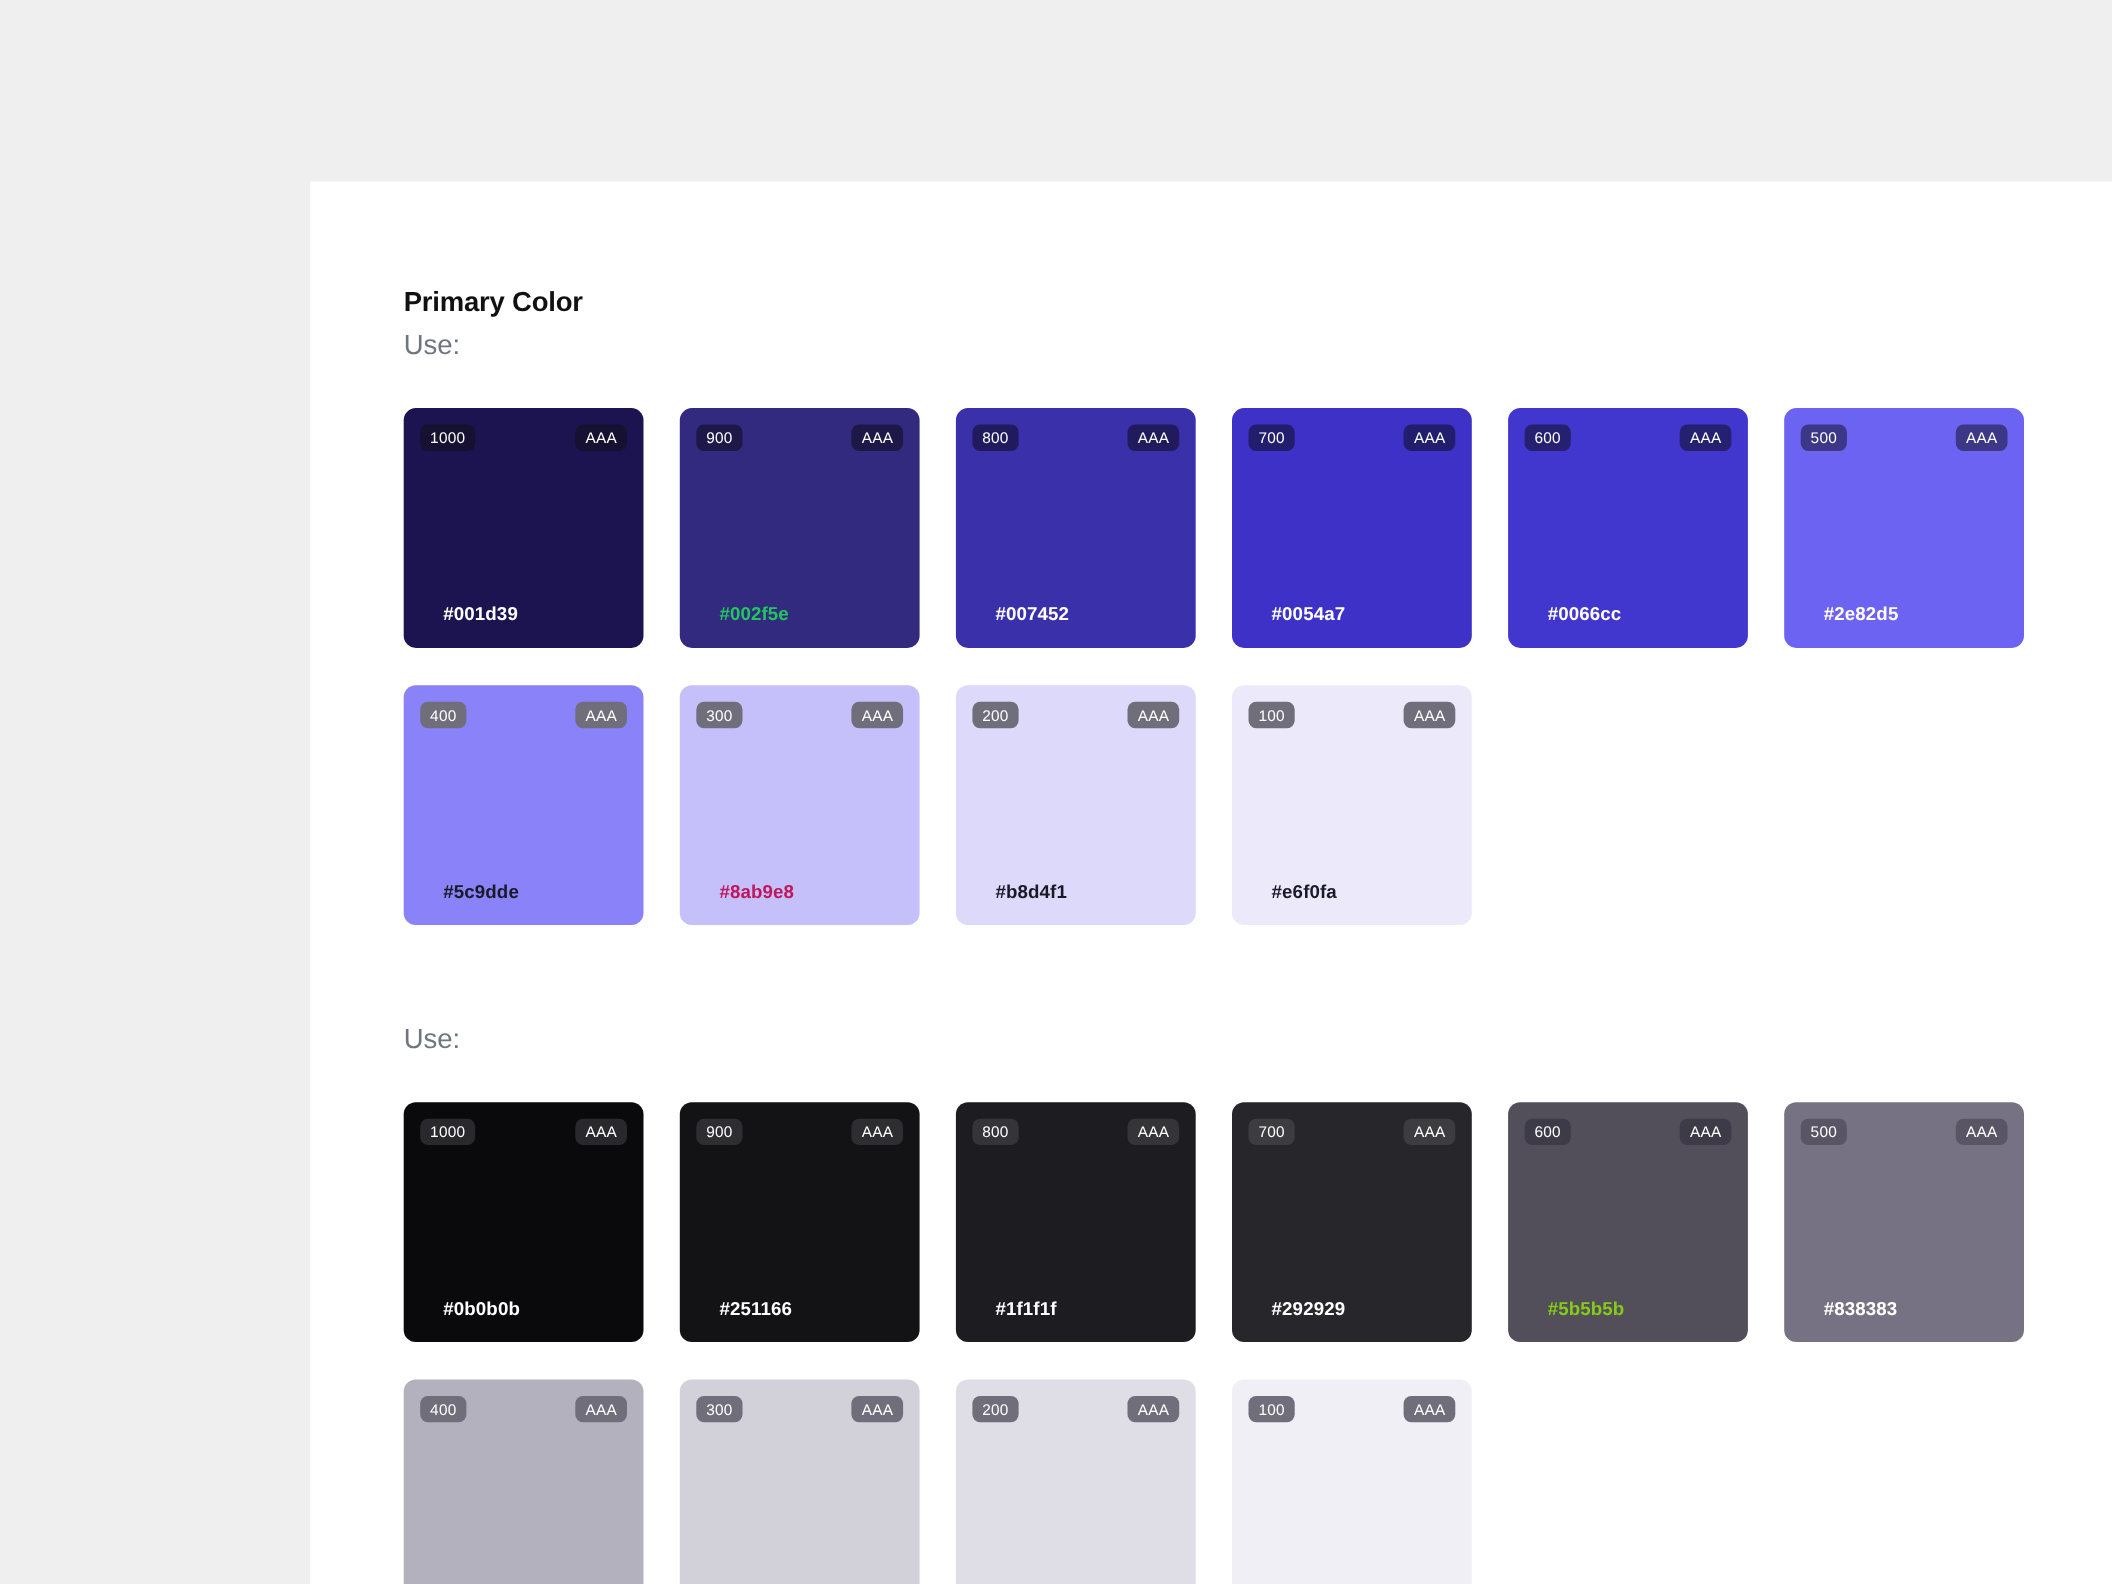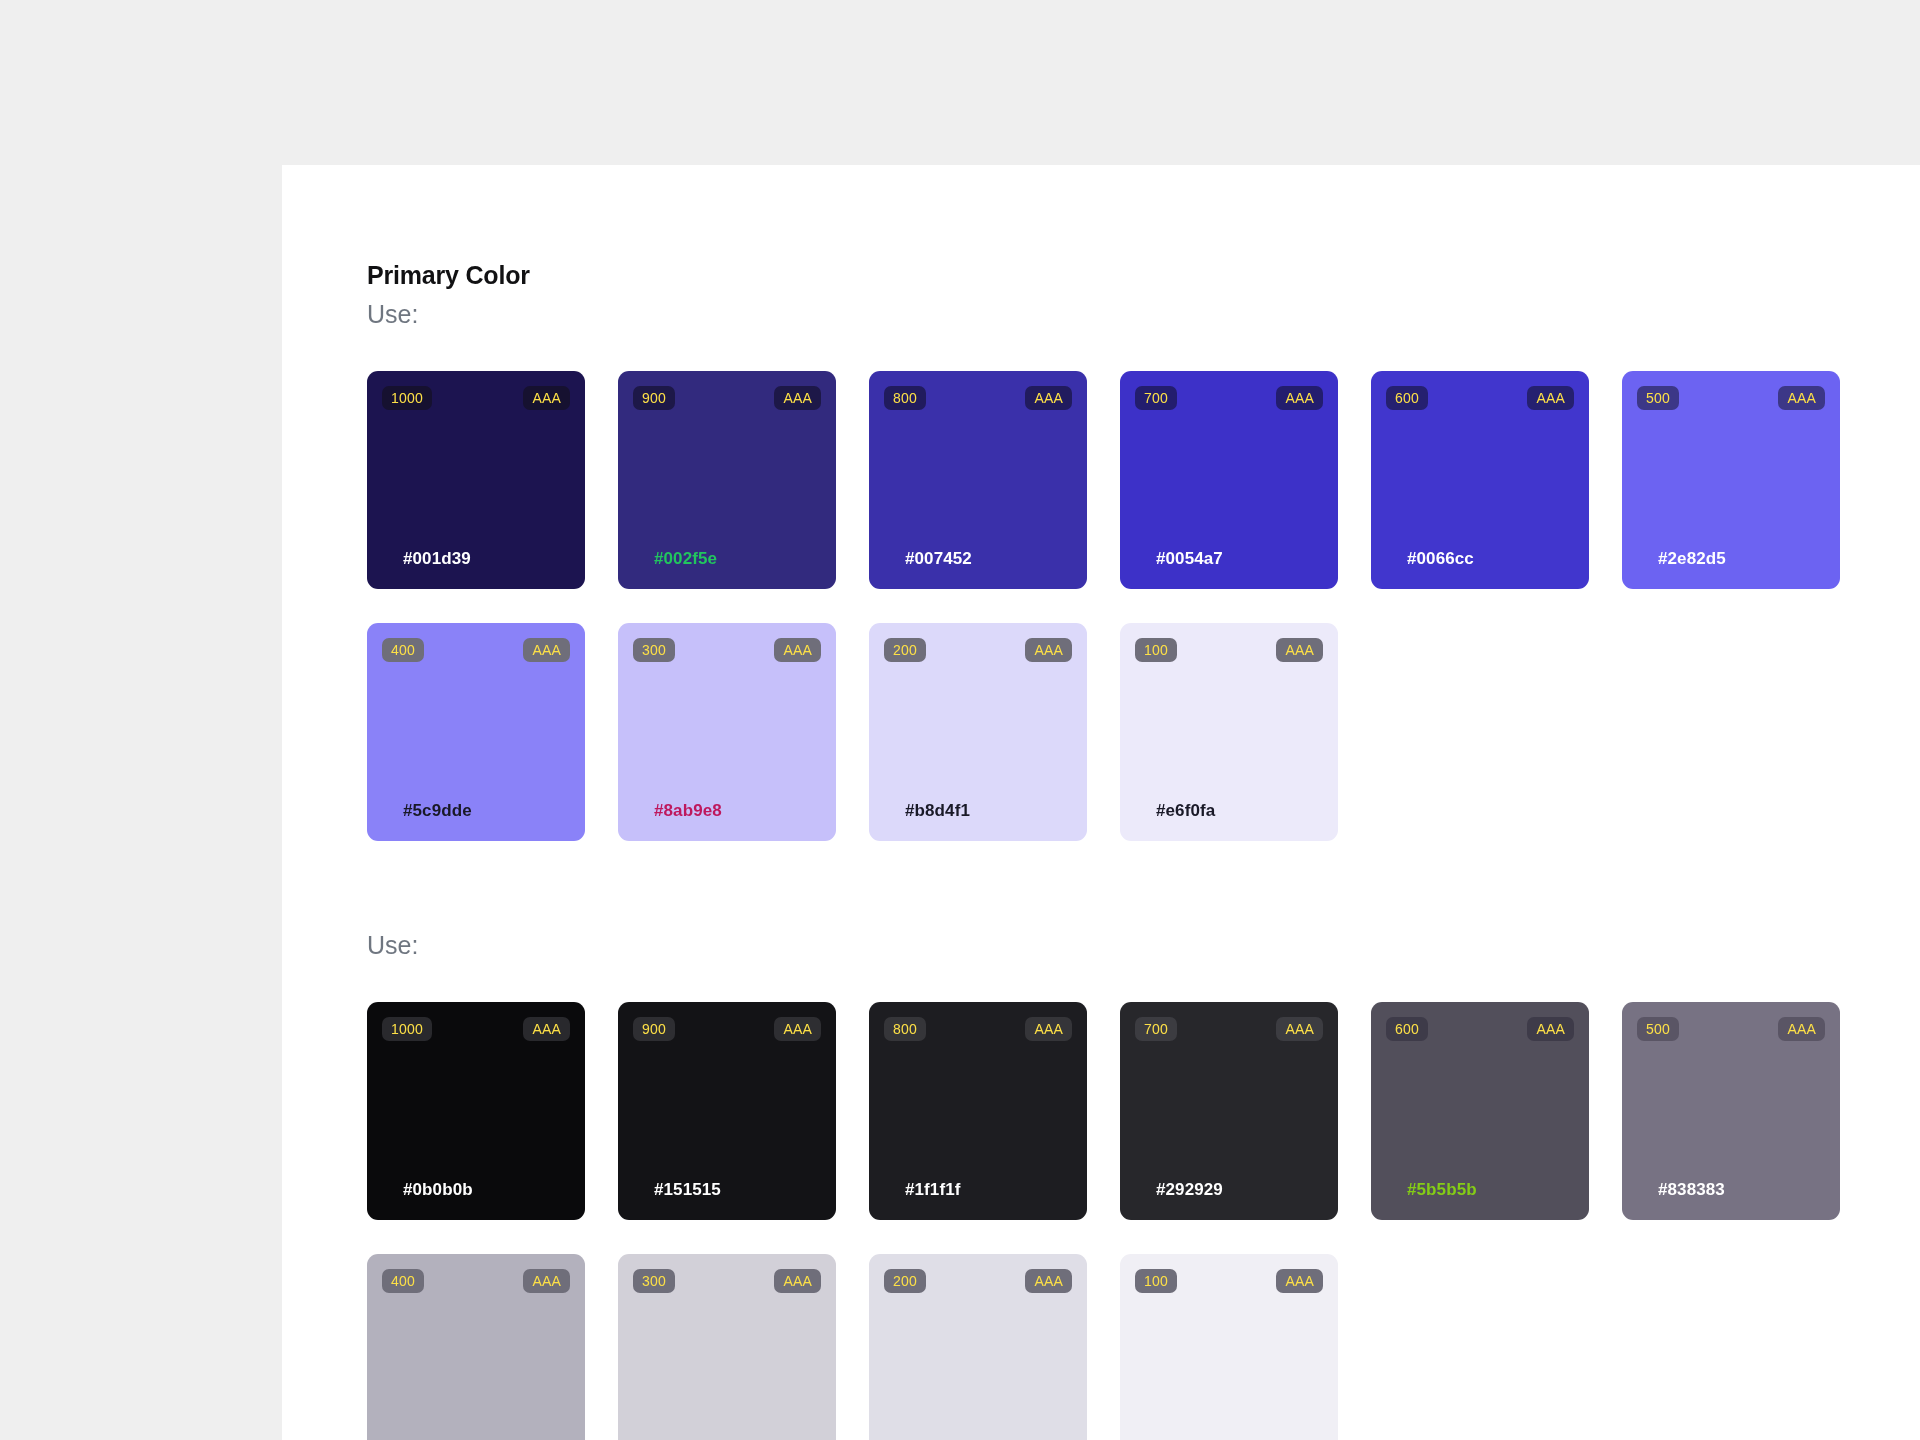--- a/index.html
+++ b/index.html
@@ -47,21 +47,21 @@
   }
   .badge {
     position: absolute;
     top: 15px;
     display: inline-block;
     padding: 5px 9px;
     border-radius: 7px;
     font-size: 14px;
     font-weight: 500;
     line-height: 1;
-    color: #fde047;
+    color: #ffffff;
     letter-spacing: 0.2px;
   }
   .badge-scale { left: 15px; }
   .badge-aaa { right: 15px; }
   .hex {
     position: absolute;
     left: 36px;
     bottom: 20px;
     font-size: 17px;
     font-weight: 700;
@@ -145,21 +145,21 @@
     <div class="swatch-grid">
   <div class="swatch" style="background: rgb(10, 10, 12);">
     <span class="badge badge-scale" style="background: rgb(41, 41, 45);">1000</span>
     <span class="badge badge-aaa" style="background: rgb(41, 41, 45);">AAA</span>
     <span class="hex" style="color: rgb(255, 255, 255);">#0b0b0b</span>
   </div>
 
   <div class="swatch" style="background: rgb(19, 19, 22);">
     <span class="badge badge-scale" style="background: rgb(46, 46, 50);">900</span>
     <span class="badge badge-aaa" style="background: rgb(46, 46, 50);">AAA</span>
-    <span class="hex" style="color: rgb(255, 255, 255);">#151515</span>
+    <span class="hex" style="color: rgb(255, 255, 255);">#251166</span>
   </div>
 
   <div class="swatch" style="background: rgb(29, 29, 33);">
     <span class="badge badge-scale" style="background: rgb(53, 53, 57);">800</span>
     <span class="badge badge-aaa" style="background: rgb(53, 53, 57);">AAA</span>
     <span class="hex" style="color: rgb(255, 255, 255);">#1f1f1f</span>
   </div>
 
   <div class="swatch" style="background: rgb(39, 39, 43);">
     <span class="badge badge-scale" style="background: rgb(60, 60, 65);">700</span>

